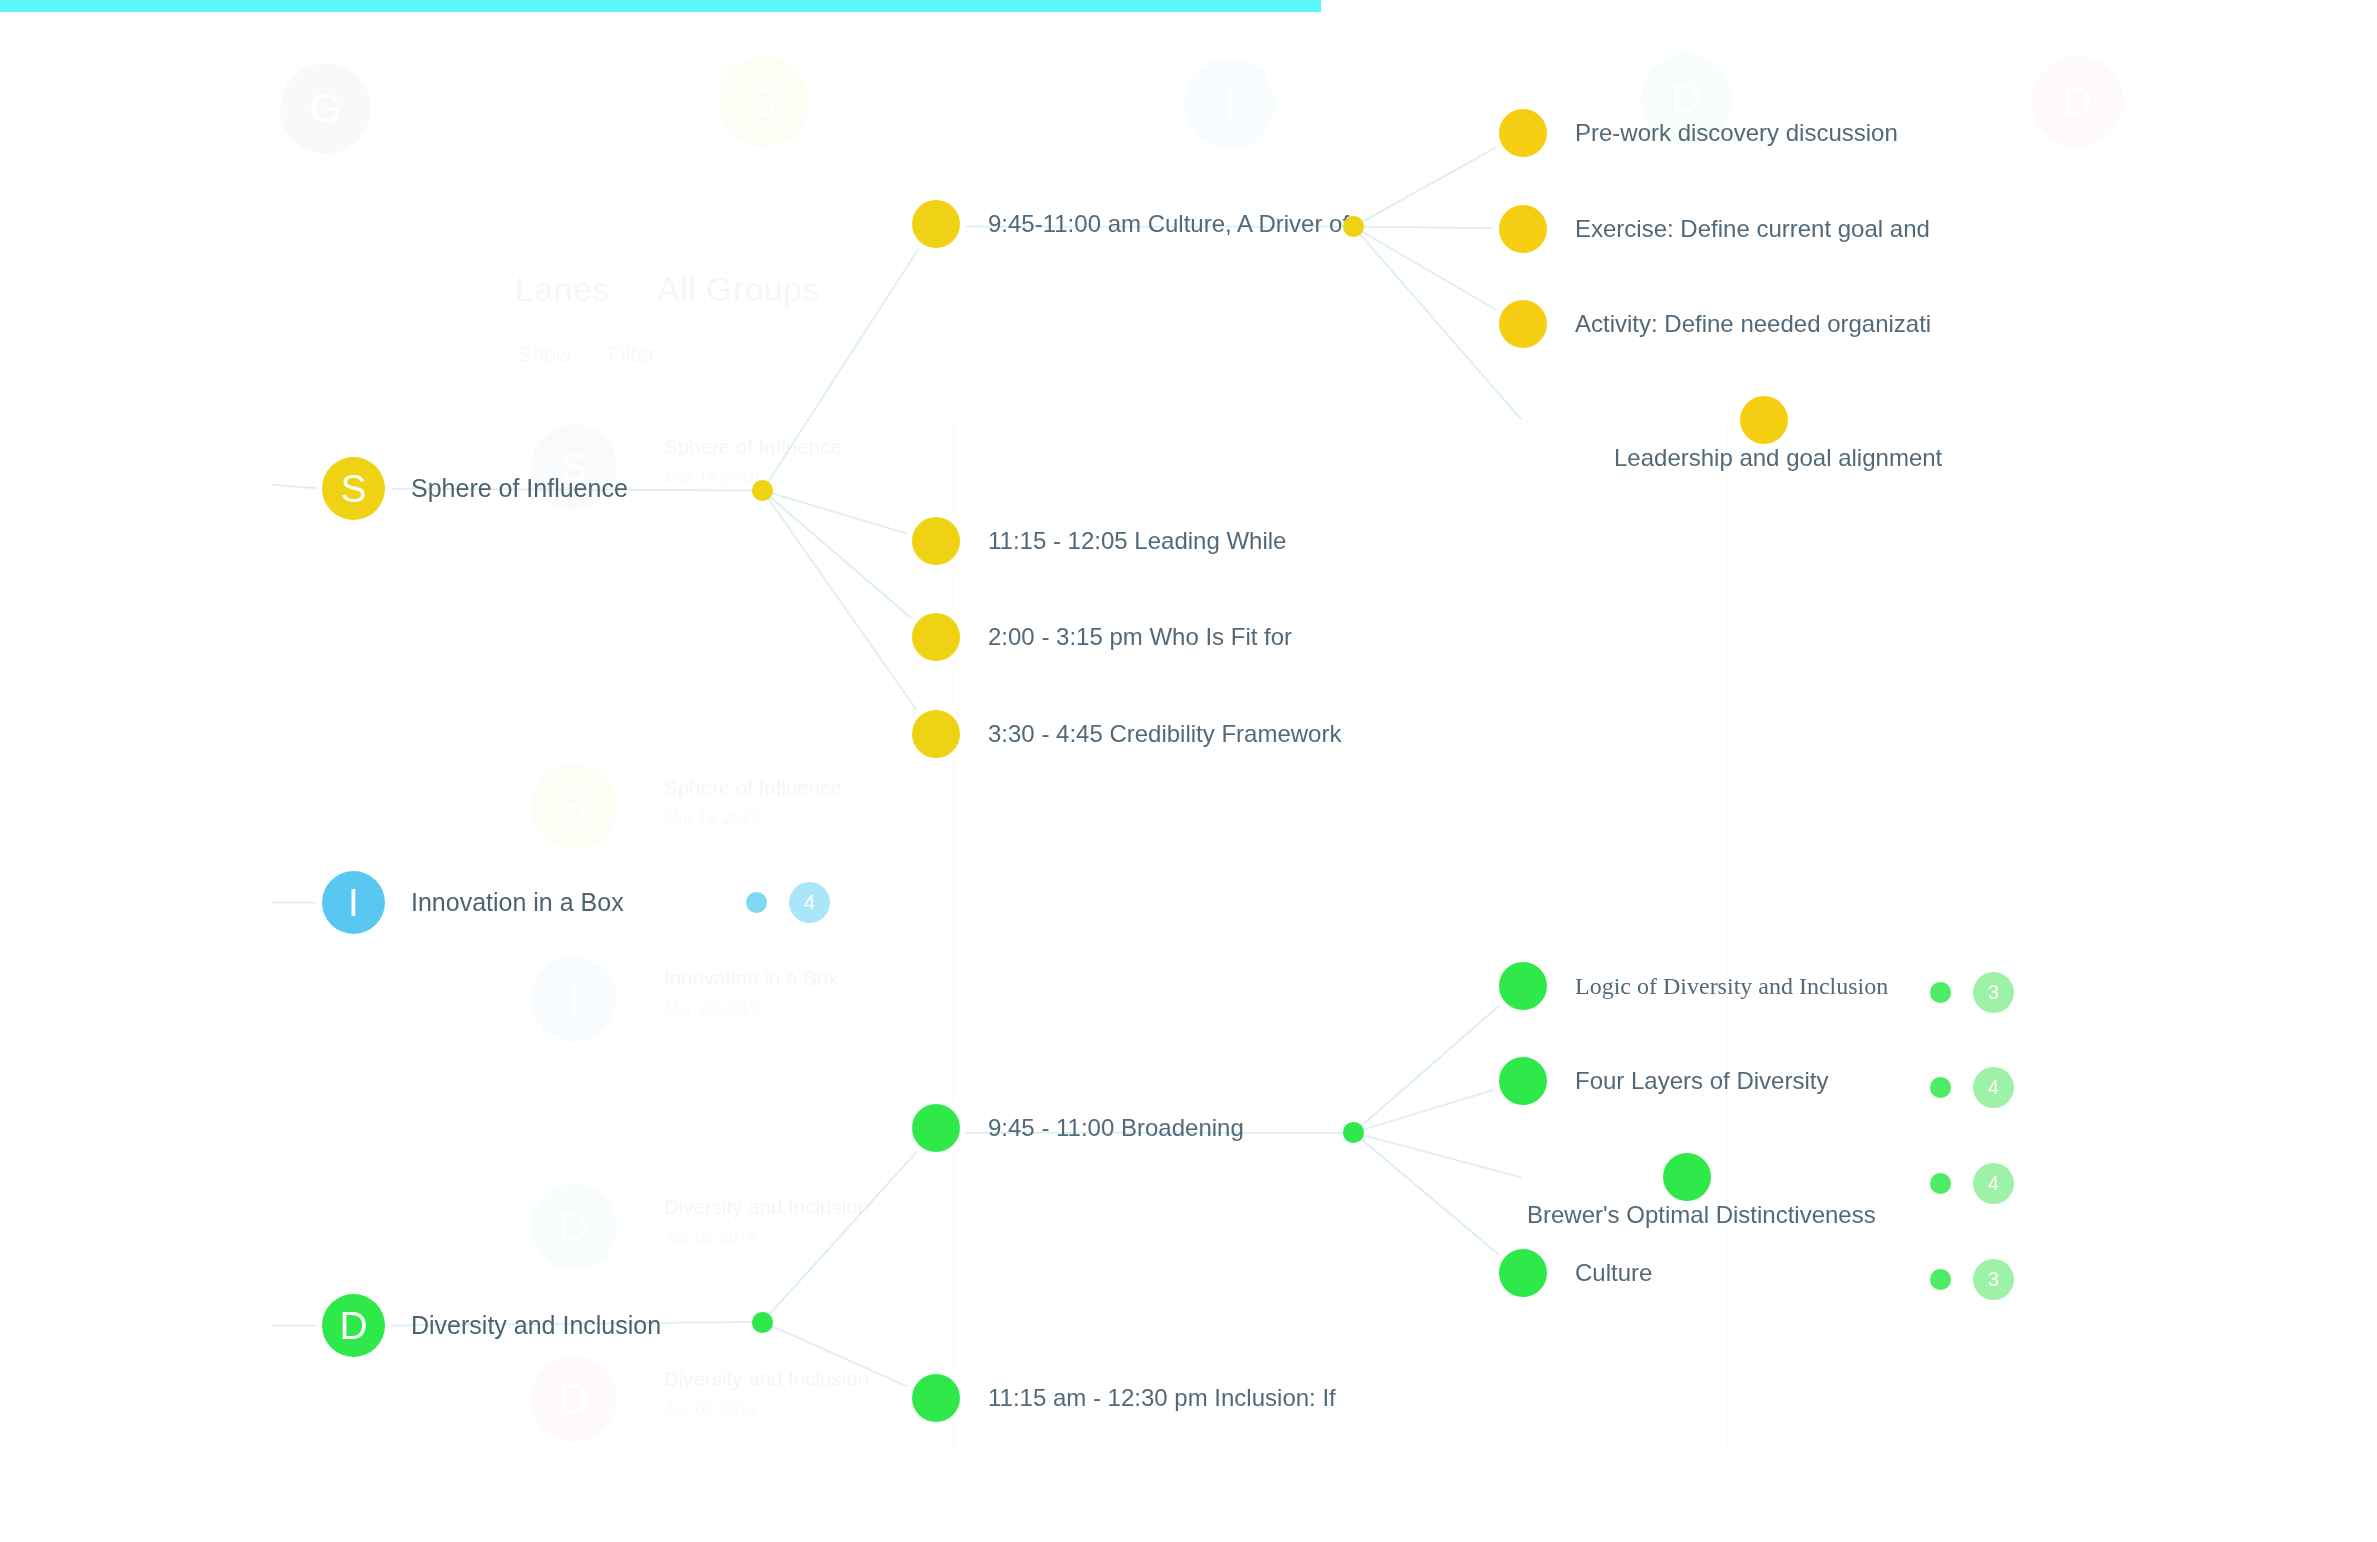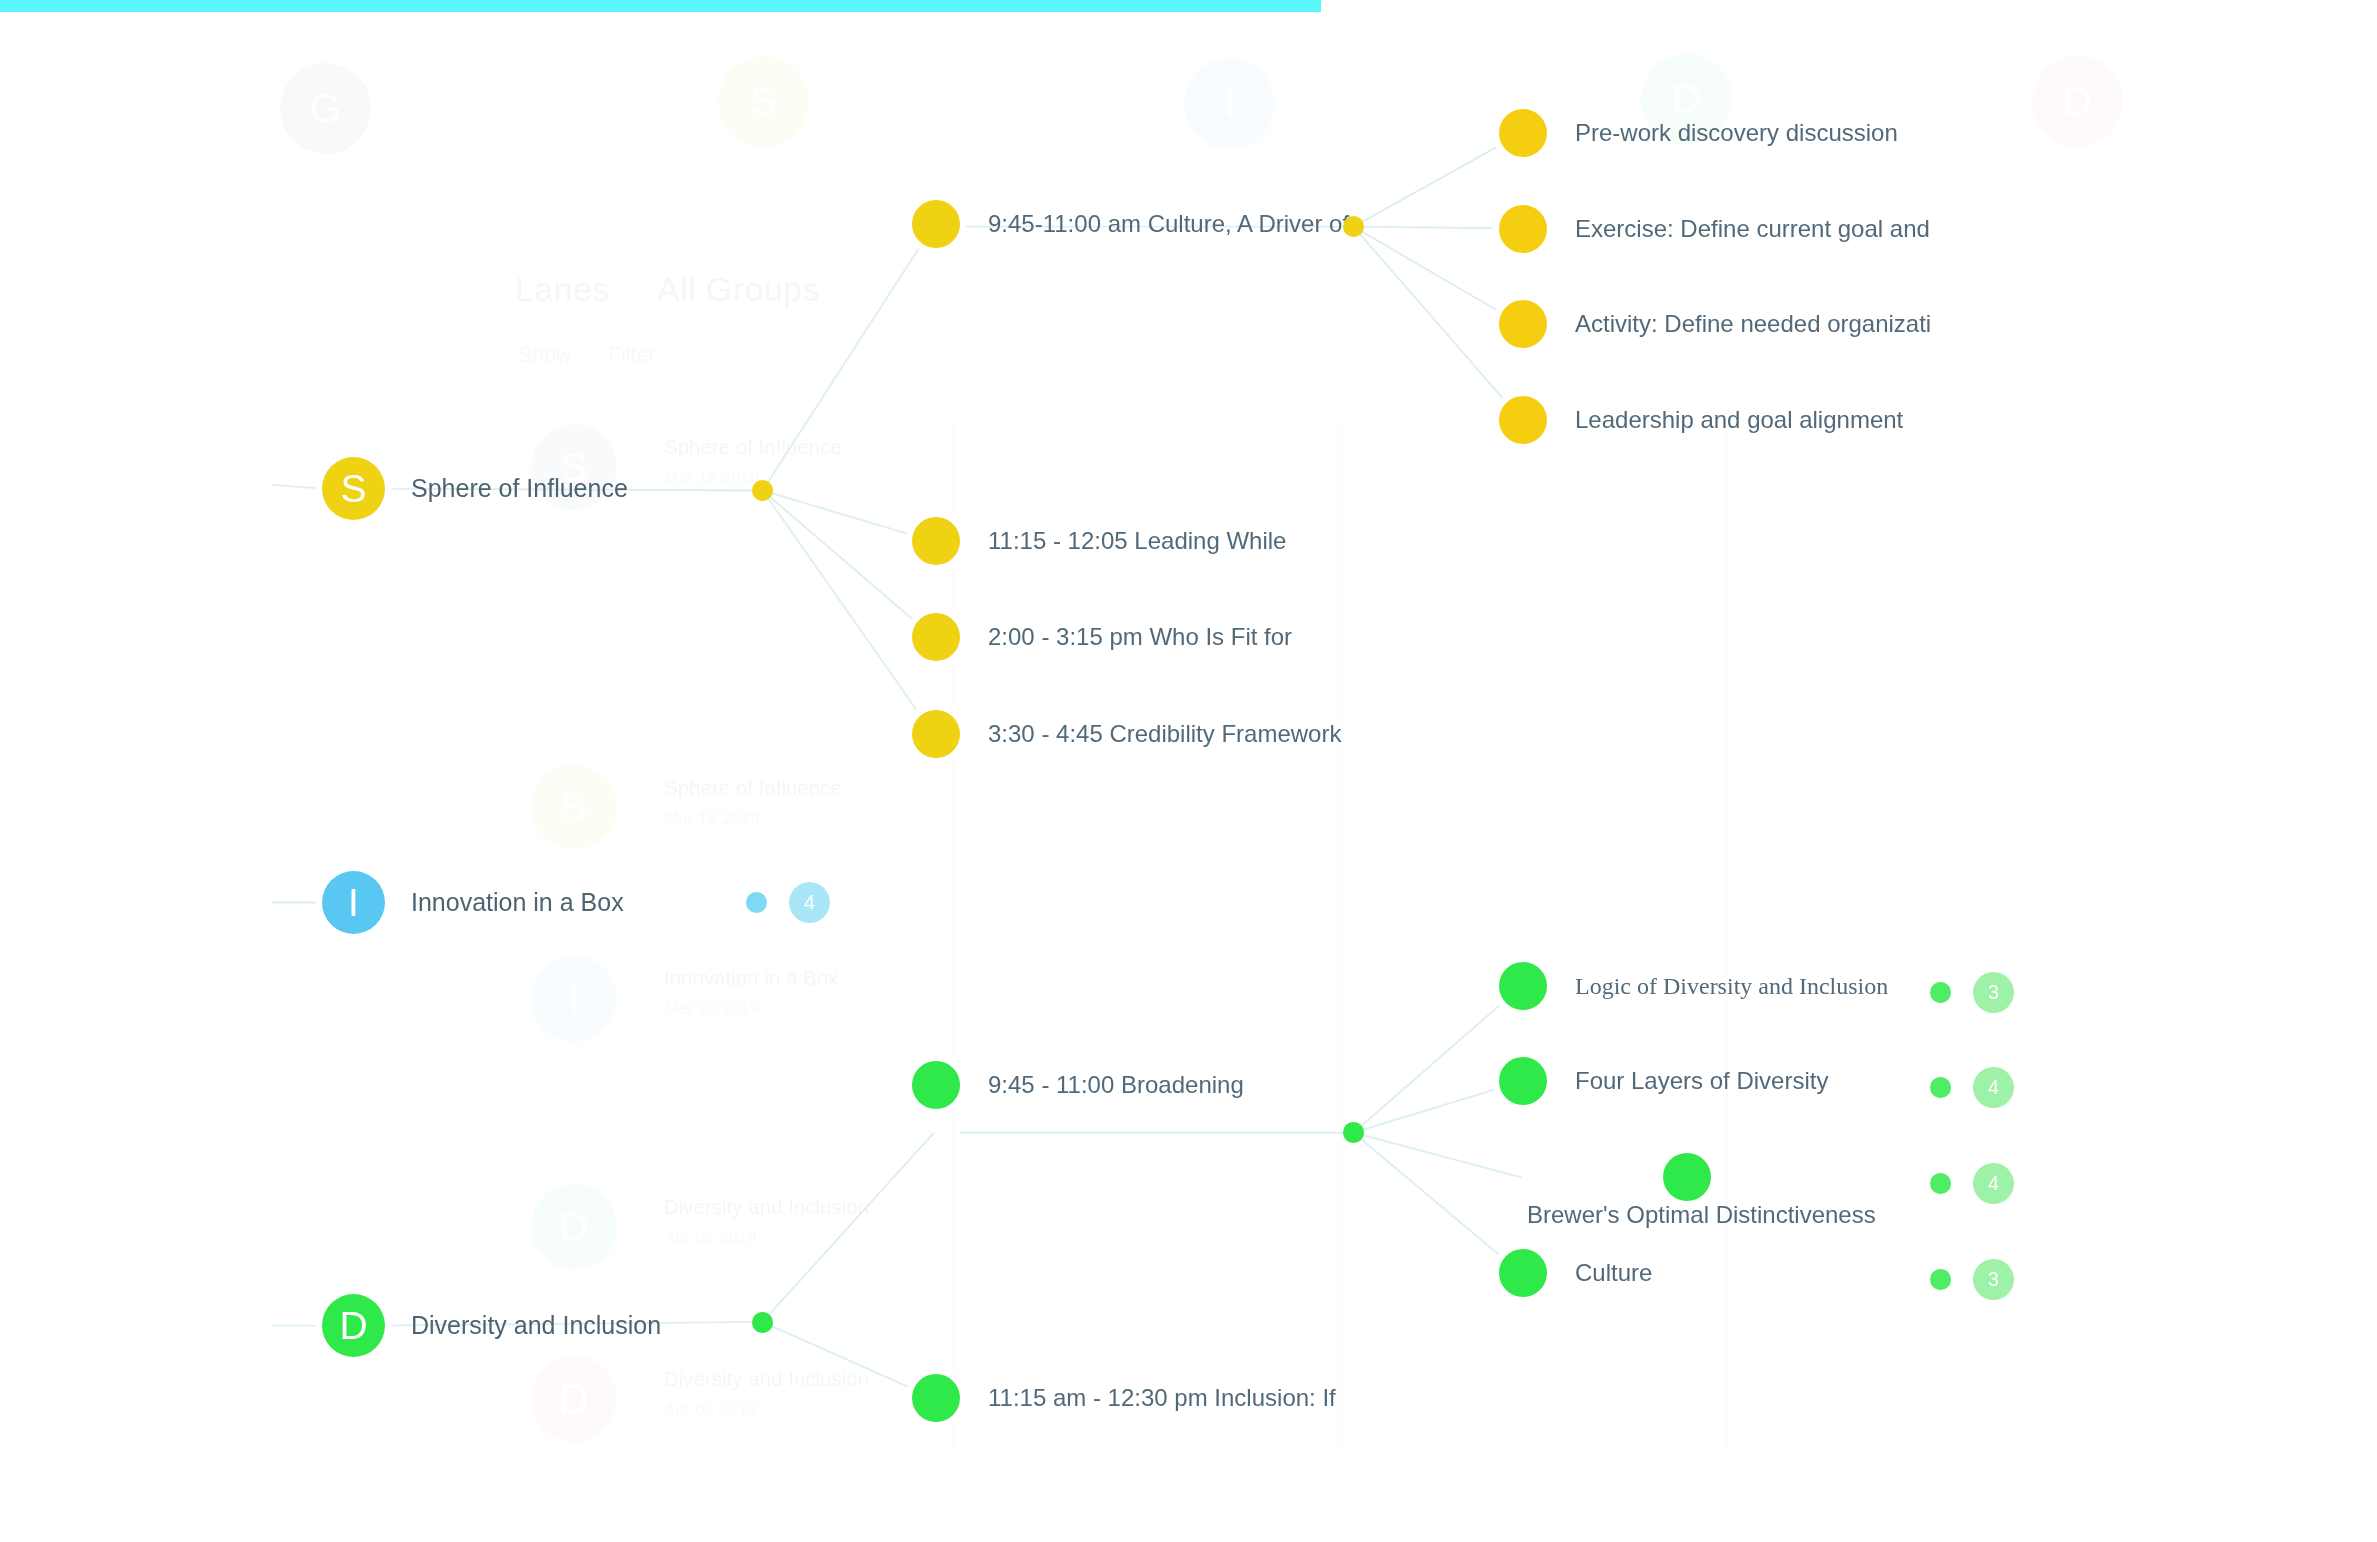--- a/index.html
+++ b/index.html
@@ -165,21 +165,21 @@
     <div class="ilabel">Pre-work discovery discussion</div>
   </div>
   <div class="item" style="left:1499px;top:300px;">
     <div class="bullet" style="background:#F5CE12;"></div>
     <div class="ilabel">Activity: Define needed organizati</div>
   </div>
   <div class="item" style="left:1499px;top:205px;">
     <div class="bullet" style="background:#F5CE12;"></div>
     <div class="ilabel">Exercise: Define current goal and</div>
   </div>
-  <div class="item" style="left:1499px;top:396px;">
+  <div class="item" style="left:1586px;top:396px;flex-direction:column;">
     <div class="bullet" style="background:#F5CE12;"></div>
     <div class="ilabel">Leadership and goal alignment</div>
   </div>
 
   <div class="item" style="left:912px;top:517px;">
     <div class="bullet" style="background:#EFD214;"></div>
     <div class="ilabel">11:15 - 12:05 Leading While</div>
   </div>
   <div class="item" style="left:912px;top:613px;text-align:center;">
     <div class="bullet" style="background:#EFD214;"></div>
@@ -204,21 +204,21 @@
   </div>
 
   <div class="root" style="left:322px;top:1294px;">
     <div class="avatar" style="background:#2FE84A;">
       <span>D</span>
     </div>
     <div class="rlabel">Diversity and Inclusion</div>
   </div>
   <div class="hubdot" style="left:752px;top:1312px;background:#2FE84A;"></div>
 
-  <div class="item" style="left:912px;top:1061px;">
+  <div class="item" style="left:912px;top:1104px;">
     <div class="bullet" style="background:#2FE84A;"></div>
     <div class="ilabel">9:45 - 11:00 Broadening</div>
   </div>
   <div class="hubdot" style="left:1343px;top:1122px;background:#2FE84A;"></div>
 
   <div class="item" style="left:1499px;top:962px;font-family:Liberation Serif, serif;">
     <div class="bullet" style="background:#2FE84A;"></div>
     <div class="ilabel">Logic of Diversity and Inclusion</div>
   </div>
   <div class="countwrap" style="left:1930px;top:972px;">

